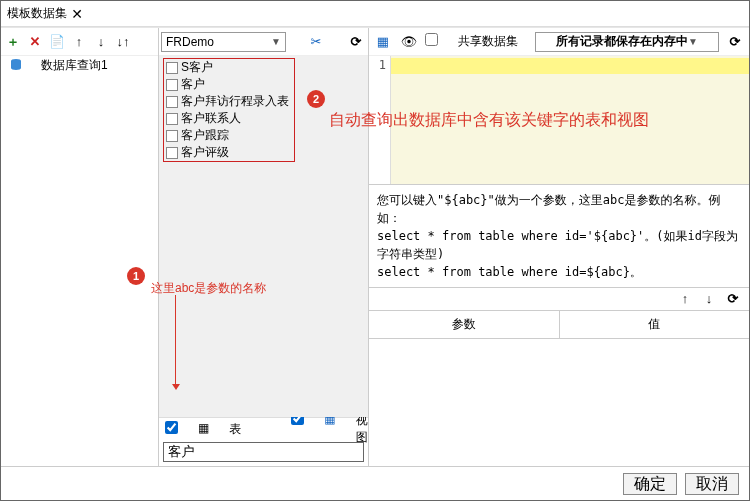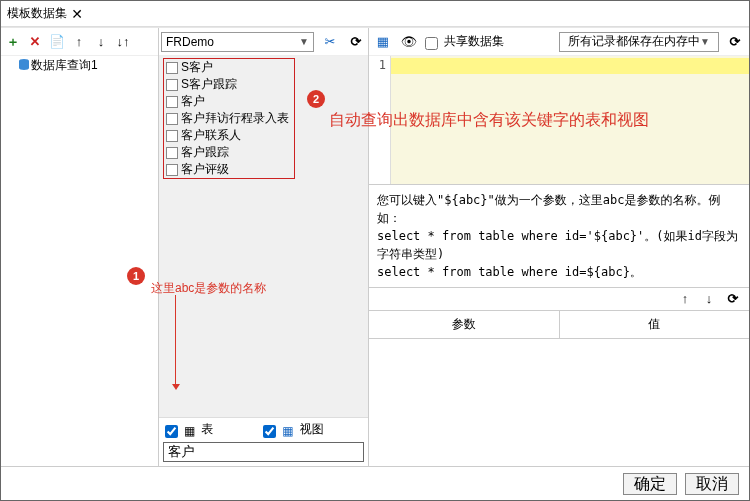--- a/index.html
+++ b/index.html
@@ -10,54 +10,54 @@
   .titlebar .title { font-size: 12px; }
   .titlebar .close { width: 20px; height: 20px; display: flex; align-items: center; justify-content: center; font-size: 14px; cursor: pointer; }
 
   .body { flex: 1; display: flex; border-top: 1px solid #e6e6e6; min-height: 0; }
 
   
   .left-panel { width: 158px; border-right: 1px solid #ccc; display: flex; flex-direction: column; }
   .toolbar { height: 28px; display: flex; align-items: center; gap: 2px; padding: 0 2px; border-bottom: 1px solid #eee; }
   .tbtn { width: 20px; height: 20px; display: flex; align-items: center; justify-content: center; cursor: pointer; font-size: 13px; }
   .ds-list { list-style: none; }
-  .ds-list li { height: 18px; display: flex; align-items: center; gap: 0; padding: 0 16px; cursor: pointer; }
+  .ds-list li { height: 18px; display: flex; align-items: center; gap: 18px; padding: 0 8px; cursor: pointer; }
   .ds-list li.selected { background: #2f7bd9; color: #fff; }
   .ds-icon { width: 14px; height: 14px; display: inline-block; }
 
   
   .center-panel { width: 210px; border-right: 1px solid #ccc; display: flex; flex-direction: column; position: relative; }
-  .center-top { height: 28px; display: flex; align-items: center; padding: 0 2px; border-bottom: 1px solid #eee; gap: 6px; }
+  .center-top { height: 28px; display: flex; align-items: center; padding: 0 2px; border-bottom: 1px solid #eee; gap: 20px; }
   .combo { flex: 1; height: 20px; border: 1px solid #999; background: #fff; padding: 0 4px; display: flex; align-items: center; justify-content: space-between; cursor: pointer; }
   .table-list-wrap { position: relative; flex: 1; background: #f0f0f0; }
   .table-list-box { border: 1px solid #cc2222; position: absolute; left: 4px; top: 2px; width: 132px; }
   .table-list { list-style: none; background: #f0f0f0; }
   .table-list li { height: 17px; display: flex; align-items: center; padding: 0 2px; cursor: pointer; gap: 3px; }
   .tbl-icon { width: 12px; height: 12px; border: 1px solid #888; background: #fff; display: inline-block; }
 
   .center-bottom { border-top: 1px solid #ddd; }
   .filter-row { height: 22px; display: flex; align-items: center; gap: 14px; padding: 0 6px; }
-  .filter-item { display: flex; align-items: flex-end; gap: 6px; }
+  .filter-item { display: flex; align-items: flex-start; gap: 20px; }
   .filter-input { height: 20px; border: 1px solid #666; padding: 0 4px; width: 100%; }
   .filter-input-row { padding: 2px 4px 4px 4px; display:flex; }
 
   .cbx { width: 13px; height: 13px; accent-color: #0066cc; }
 
   .anno-1-num { position: absolute; left: -32px; bottom: 132px; width: 18px; height: 18px; border-radius: 50%; background: #d9362a; color: #fff; display: flex; align-items: center; justify-content: center; font-size: 11px; font-weight: bold; z-index: 5; }
   .anno-1-text { position: absolute; left: -8px; bottom: 120px; color: #d9362a; font-size: 12px; z-index: 5; white-space: nowrap; }
   .anno-1-line { position: absolute; left: 16px; bottom: 30px; width: 1px; height: 92px; background: #d9362a; z-index: 4; }
   .anno-1-line::after { content:""; position:absolute; left:-3px; bottom:-3px; width:0; height:0; border-left:4px solid transparent; border-right:4px solid transparent; border-top:6px solid #d9362a; }
 
   .anno-2-num { position: absolute; left: 148px; top: 34px; width: 18px; height: 18px; border-radius: 50%; background: #d9362a; color: #fff; display: flex; align-items: center; justify-content: center; font-size: 11px; font-weight: bold; z-index: 5; }
   .anno-2-text { position: absolute; left: 170px; top: 54px; color: #d9362a; font-size: 16px; z-index: 5; white-space: nowrap; }
 
   
   .right-panel { flex: 1; display: flex; flex-direction: column; }
   .right-top-bar { height: 28px; display: flex; align-items: center; padding: 0 4px; gap: 6px; border-bottom: 1px solid #eee; }
-  .mem-combo { border: 1px solid #999; height: 20px; padding: 0 8px; display: flex; align-items: center; justify-content: space-between; min-width: 138px; cursor: pointer; }
+  .mem-combo { border: 1px solid #999; height: 20px; padding: 0 20px; display: flex; align-items: center; justify-content: space-between; min-width: 138px; cursor: pointer; font-weight: bold; }
 
   .editor-area { flex: 1; display: flex; border-bottom: 1px solid #ccc; min-height: 0; }
   .gutter { width: 22px; background: #fff; border-right: 1px solid #ddd; text-align: right; padding: 2px 4px 0 0; color: #555; font-family: monospace; }
   .editor { flex: 1; background: #f9f7df; position: relative; }
   .editor .highlight { background: #fff78a; height: 16px; margin-top: 2px; }
 
   .hint-area { padding: 6px 8px; font-family: "SimSun", monospace; font-size: 12px; line-height: 1.5; border-bottom: 1px solid #ccc; }
   .hint-area .mono { font-family: monospace; }
 
   .param-toolbar { height: 22px; display: flex; align-items: center; justify-content: flex-end; gap: 4px; padding: 0 6px; }
@@ -117,24 +117,20 @@
 
       <div class="table-list-wrap">
         <div class="table-list-box">
           <ul class="table-list" id="table-list">
               <li>
                 <span class="tbl-icon"></span>
                 <span>S客户</span>
               </li>
               <li>
                 <span class="tbl-icon"></span>
-                <span>S客户跟踪</span>
-              </li>
-              <li>
-                <span class="tbl-icon"></span>
                 <span>客户</span>
               </li>
               <li>
                 <span class="tbl-icon"></span>
                 <span>客户拜访行程录入表</span>
               </li>
               <li>
                 <span class="tbl-icon"></span>
                 <span>客户联系人</span>
               </li>

